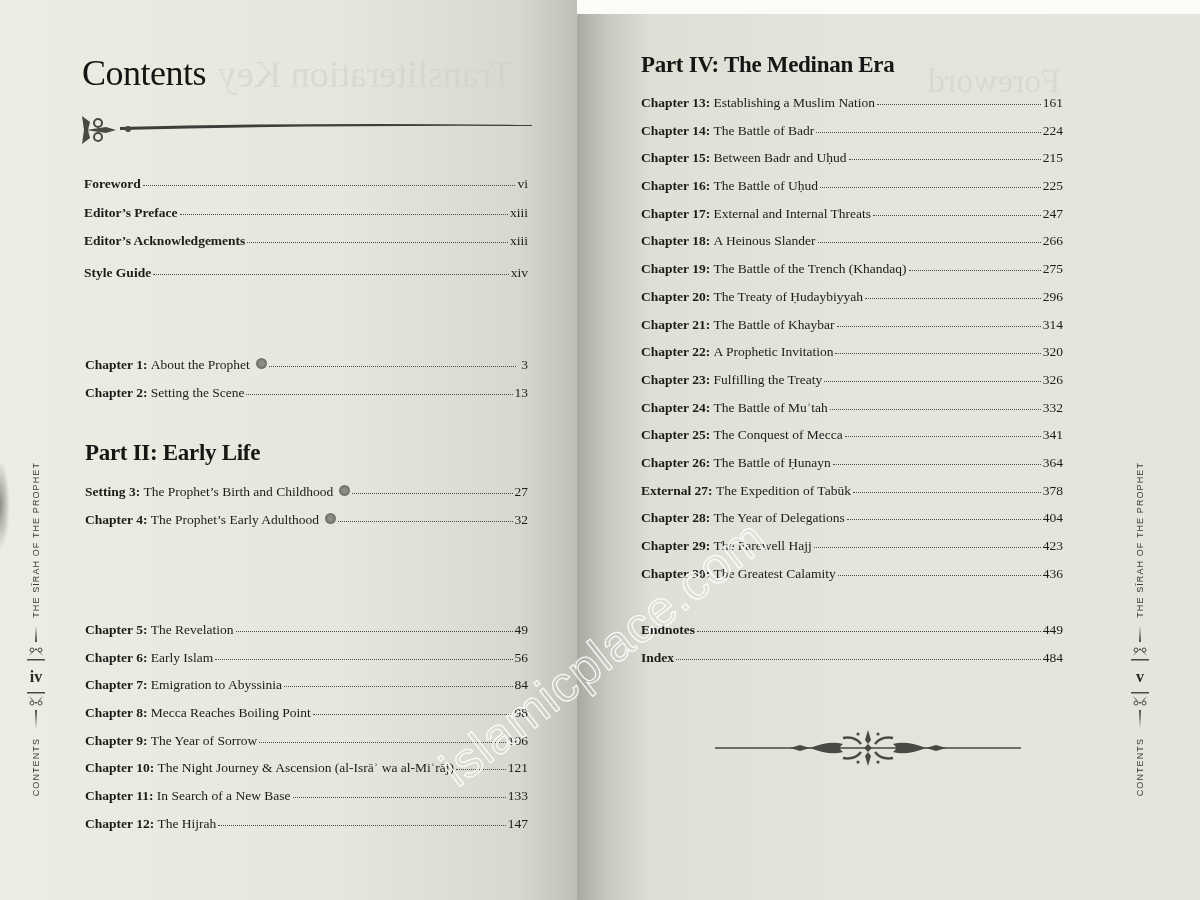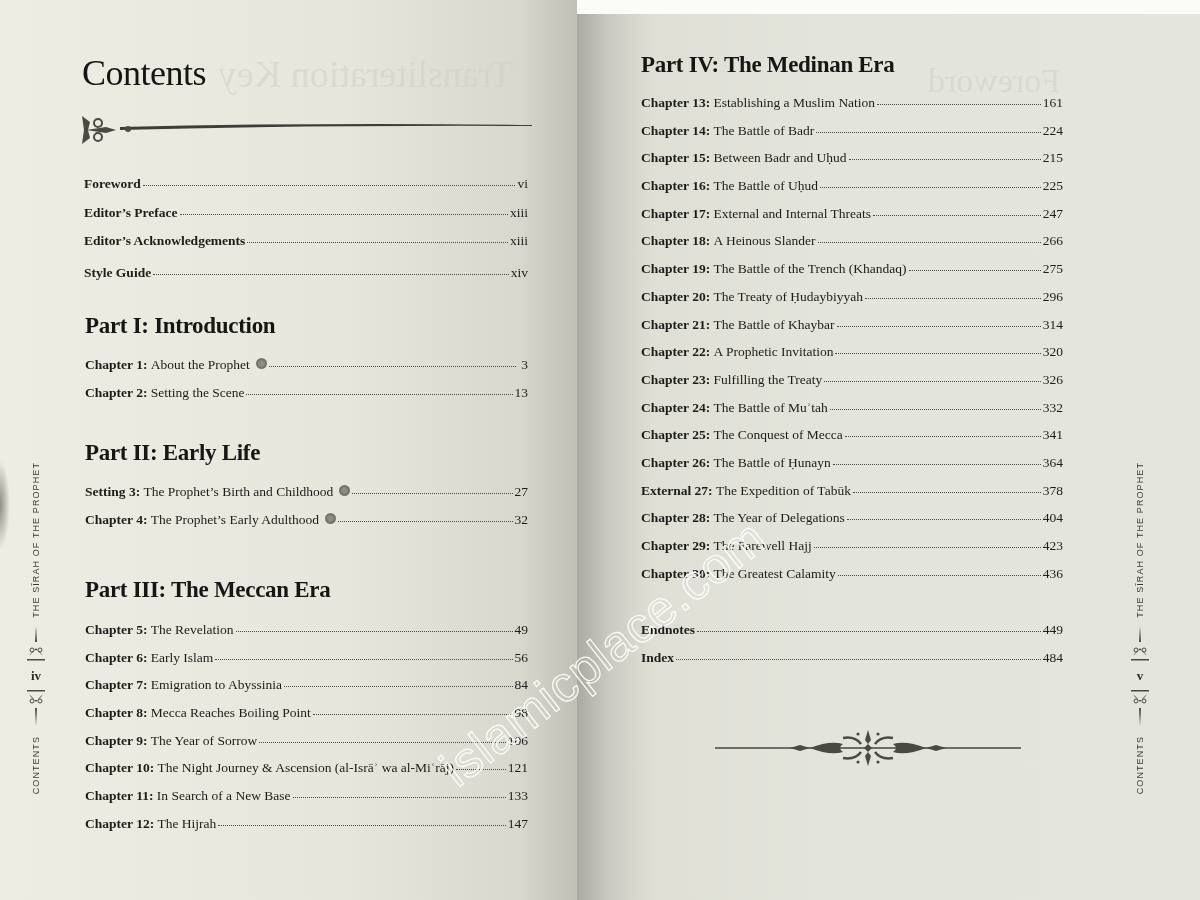--- a/index.html
+++ b/index.html
@@ -70,21 +70,21 @@
   .ornament { position:absolute; left: 715px; top: 728px; width: 306px; height: 40px; }
 
   
   .runhead { position:absolute; width: 24px; display:flex; flex-direction:column; align-items:center; }
   .runhead-left { left: 24px; top: 462px; }
   .runhead-right { left: 1128px; top: 462px; }
   .vtext {
     writing-mode: vertical-rl; transform: rotate(180deg);
     font-family: "Liberation Sans", "DejaVu Sans", sans-serif; font-size: 9px; letter-spacing: 1.1px; color:#3a3a35;
   }
-  .folio { font-size: 13px; font-weight: bold; margin: 6px 0; color:#2a2a27; font-family:"Liberation Serif", serif; }
+  .folio { font-size: 16px; font-weight: bold; margin: 6px 0; color:#2a2a27; font-family:"Liberation Serif", serif; }
   .runhead svg { display:block; }
 
   .watermark {
     position:absolute; left: 465px; top: 740px;
     font-family: "Liberation Sans", "DejaVu Sans", sans-serif; font-size: 50px; letter-spacing: 1px;
     color: transparent; -webkit-text-stroke: 1.3px rgba(255,255,255,.9);
     transform: rotate(-38deg); transform-origin: left bottom; white-space: nowrap;
   }
 </style>
 </head>
@@ -123,21 +123,20 @@
         <span class="dots"></span>
         <span class="pg">xiii</span>
       </div>
       <div class="toc-row">
         <span class="lbl-strong">Style Guide</span>
         <span class="dots"></span>
         <span class="pg">xiv</span>
       </div>
     </div>
 
-    <h2 class="part-title part1-title" style="margin:0">Part I: Introduction</h2>
     <div class="toc part1">
       <div class="toc-row">
         <span class="lbl-strong">Chapter 1:</span>&nbsp;<span class="lbl">About the Prophet</span><span class="honorific"></span>
         <span class="dots"></span>
         <span class="pg">3</span>
       </div>
       <div class="toc-row">
         <span class="lbl-strong">Chapter 2:</span>&nbsp;<span class="lbl">Setting the Scene</span>
         <span class="dots"></span>
         <span class="pg">13</span>
@@ -151,21 +150,20 @@
         <span class="dots"></span>
         <span class="pg">27</span>
       </div>
       <div class="toc-row">
         <span class="lbl-strong">Chapter 4:</span>&nbsp;<span class="lbl">The Prophet’s Early Adulthood</span><span class="honorific"></span>
         <span class="dots"></span>
         <span class="pg">32</span>
       </div>
     </div>
 
-    <h2 class="part-title part3-title" style="margin:0">Part III: The Meccan Era</h2>
     <div class="toc part3">
       <div class="toc-row">
         <span class="lbl-strong">Chapter 5:</span>&nbsp;<span class="lbl">The Revelation</span>
         <span class="dots"></span>
         <span class="pg">49</span>
       </div>
       <div class="toc-row">
         <span class="lbl-strong">Chapter 6:</span>&nbsp;<span class="lbl">Early Islam</span>
         <span class="dots"></span>
         <span class="pg">56</span>

